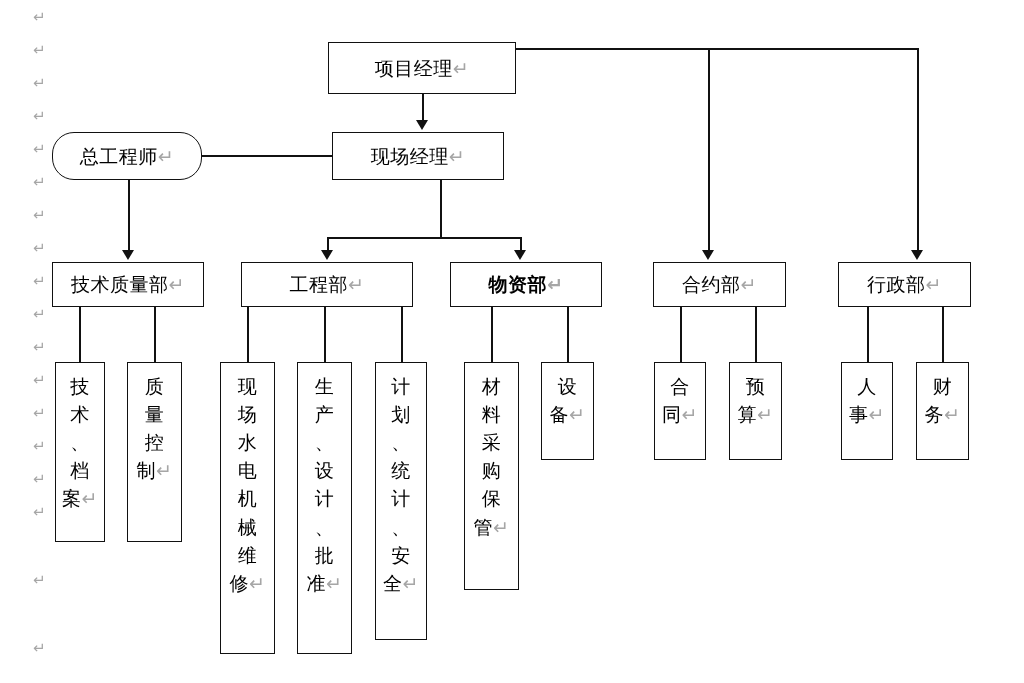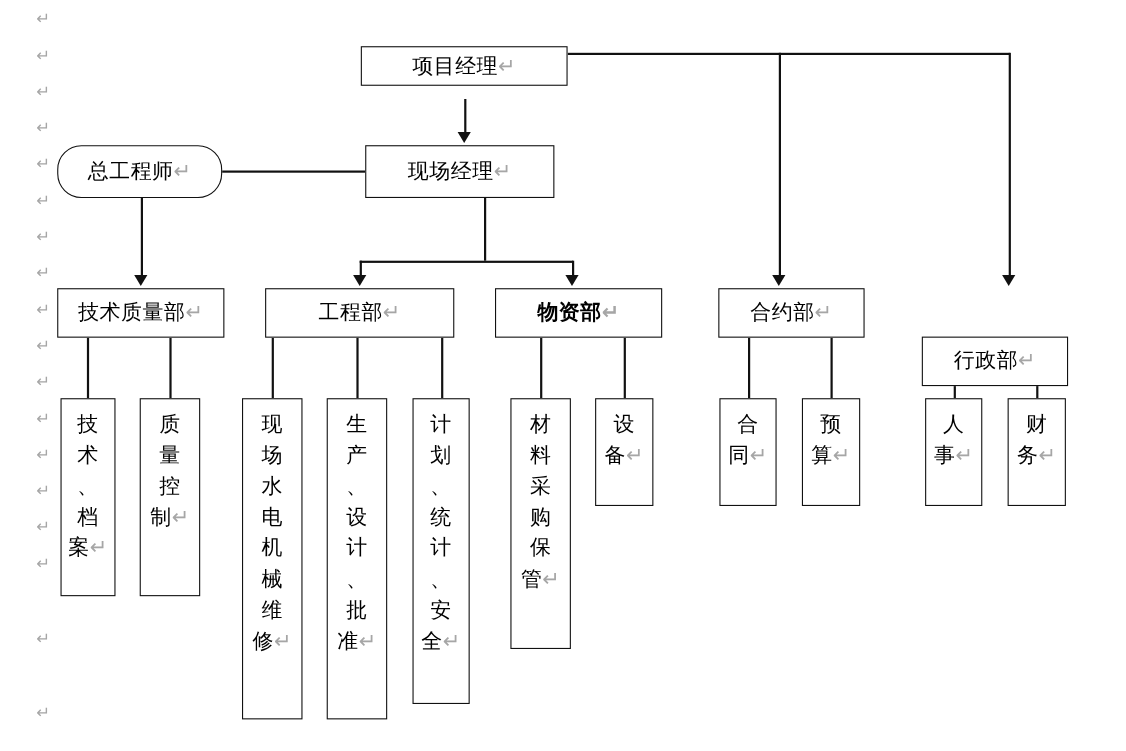--- a/index.html
+++ b/index.html
@@ -129,42 +129,42 @@
     </div>
   <div id="arrows">
       <div class="arrow" style="left: 416px; top: 120px;"></div>
       <div class="arrow" style="left: 122px; top: 250px;"></div>
       <div class="arrow" style="left: 321px; top: 250px;"></div>
       <div class="arrow" style="left: 514px; top: 250px;"></div>
       <div class="arrow" style="left: 702px; top: 250px;"></div>
       <div class="arrow" style="left: 911px; top: 250px;"></div>
     </div>
   <div id="nodes">
-      <div class="node horiz" style="left: 328px; top: 42px; width: 188px; height: 36px;">
+      <div class="node horiz" style="left: 328px; top: 42px; width: 188px; height: 52px;">
         <span class="label">项目经理<span class="pilcrow">↵</span></span>
       </div>
       <div class="node horiz" style="left: 52px; top: 132px; width: 150px; height: 48px; border-radius: 22px;">
         <span class="label">总工程师<span class="pilcrow">↵</span></span>
       </div>
       <div class="node horiz" style="left: 332px; top: 132px; width: 172px; height: 48px;">
         <span class="label">现场经理<span class="pilcrow">↵</span></span>
       </div>
       <div class="node horiz" style="left: 52px; top: 262px; width: 152px; height: 45px;">
         <span class="label">技术质量部<span class="pilcrow">↵</span></span>
       </div>
       <div class="node horiz" style="left: 241px; top: 262px; width: 172px; height: 45px;">
         <span class="label">工程部<span class="pilcrow">↵</span></span>
       </div>
       <div class="node horiz" style="left: 450px; top: 262px; width: 152px; height: 45px; font-weight: bold;">
         <span class="label">物资部<span class="pilcrow">↵</span></span>
       </div>
       <div class="node horiz" style="left: 653px; top: 262px; width: 133px; height: 45px;">
         <span class="label">合约部<span class="pilcrow">↵</span></span>
       </div>
-      <div class="node horiz" style="left: 838px; top: 262px; width: 133px; height: 45px; margin-top: 44px;">
+      <div class="node horiz" style="left: 838px; top: 262px; width: 133px; height: 45px;">
         <span class="label">行政部<span class="pilcrow">↵</span></span>
       </div>
       <div class="node vert" style="left: 55px; top: 362px; width: 50px; height: 180px;">
         <span class="label">技
 术
 、
 档
 案<span class="pilcrow">↵</span></span>
       </div>
       <div class="node vert" style="left: 127px; top: 362px; width: 55px; height: 180px;">

